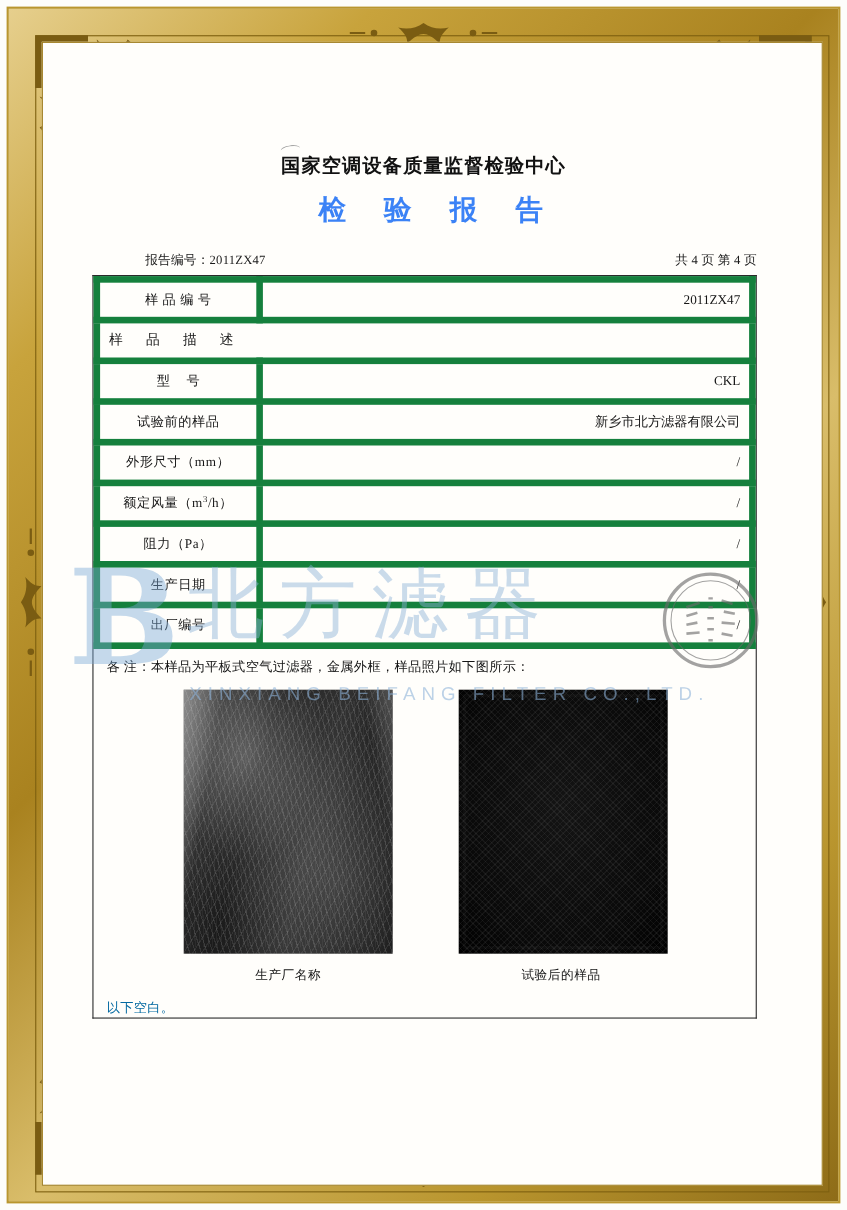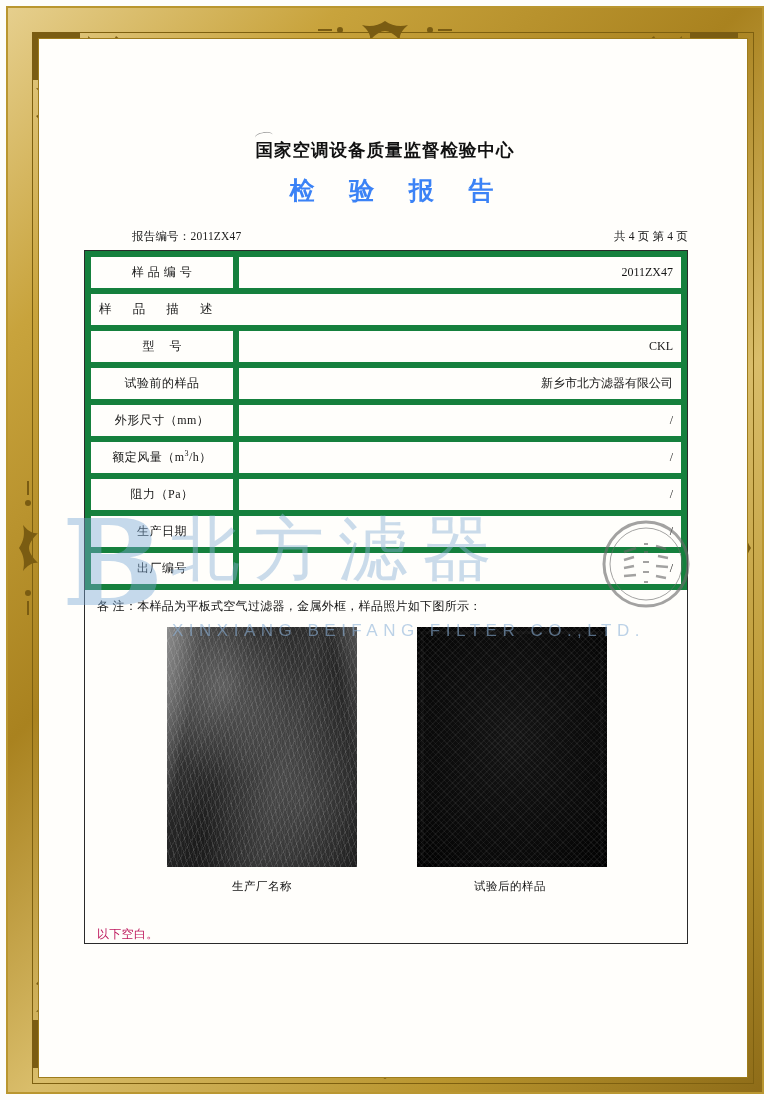--- a/index.html
+++ b/index.html
@@ -220,23 +220,23 @@
     border: 3px solid rgba(255,255,255,0.03);
   }
   .photo-cap {
     text-align: center;
     font-size: 11.5px;
     color: #141414;
     margin-top: 12px;
     letter-spacing: 0.5px;
   }
   .blank-note {
-    margin-top: 32px;
+    margin-top: 14px;
     font-size: 12px;
-    color: #be185d;
+    color: #0369a1;
     letter-spacing: 0.3px;
     padding-left: 2px;
   }
 
   
   .watermark {
     position: absolute;
     left: 22px;
     top: 455px;
     width: 660px;

